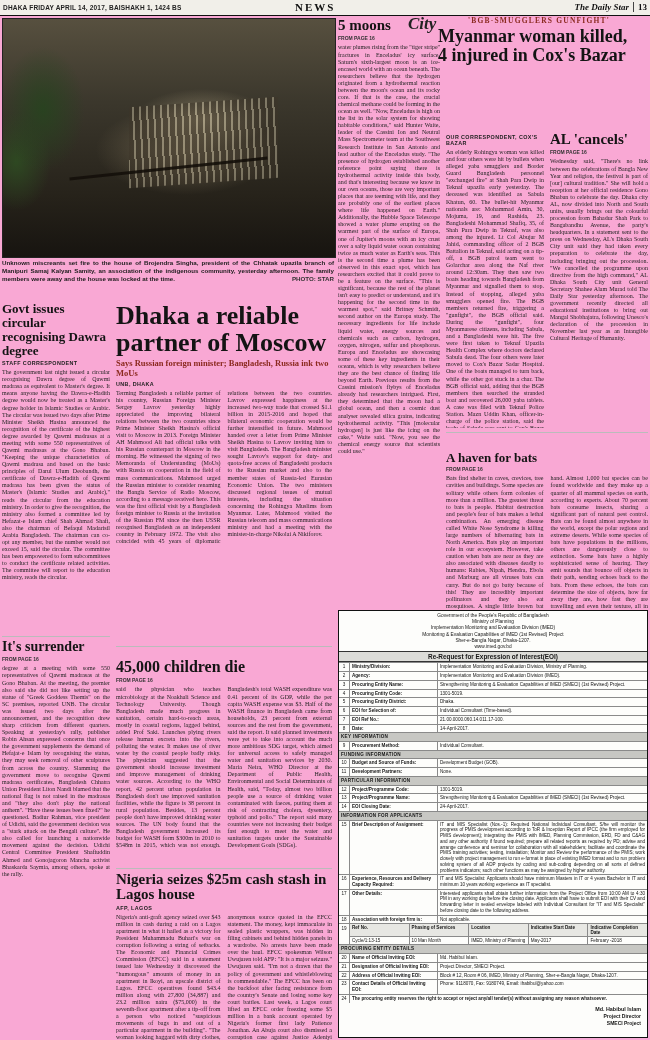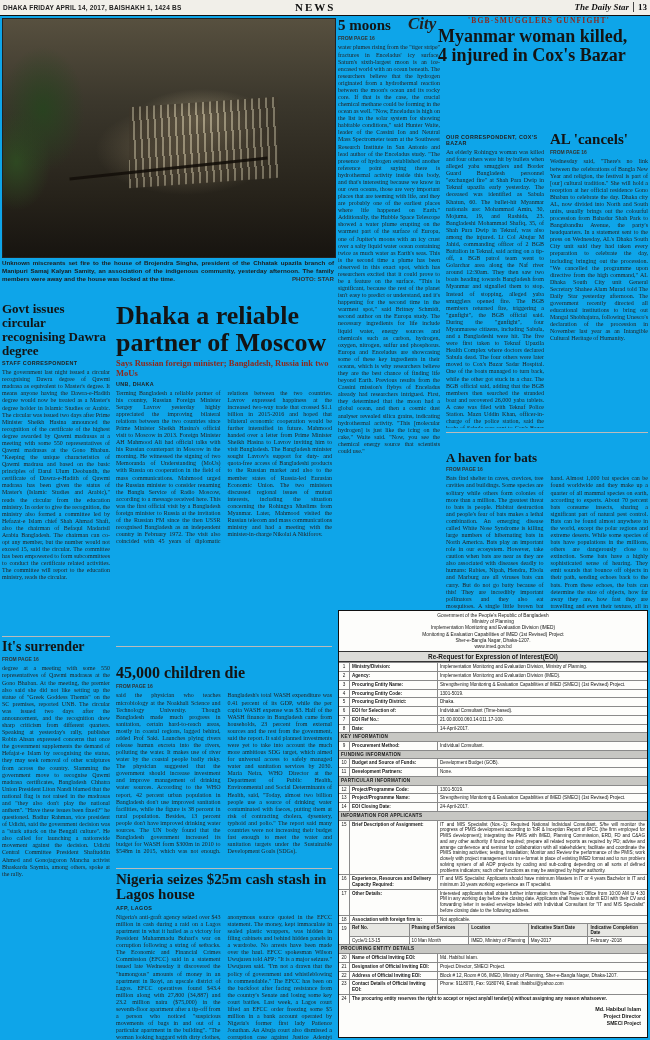--- a/index.html
+++ b/index.html
@@ -1,16 +1,16 @@
 <!DOCTYPE html>
 <html><head>
 <meta charset="utf-8">
 <style>
   html,body{margin:0;padding:0;background:#e9e7e2;}
-  #page{position:relative;width:650px;height:1040px;background:#0ea5e9;color:#1b1b1b;
+  #page{position:relative;width:650px;height:1040px;background:#f9a8d4;color:#1b1b1b;
         font-family:"Liberation Serif",serif;overflow:hidden;margin:0 auto;}
   
   #masthead{position:absolute;left:0;top:0;width:650px;height:15px;border-bottom:1.6px solid #111;background:#f1efe9;}
   #masthead .dateline{position:absolute;left:3px;top:4px;font-family:"Liberation Sans",sans-serif;font-size:6.5px;font-weight:bold;letter-spacing:.2px;color:#222;}
   #masthead .news{position:absolute;left:295px;top:1px;font-size:11px;font-weight:bold;letter-spacing:2px;color:#111;}
   #masthead .city{position:absolute;left:408px;top:14px;font-size:17px;font-style:italic;font-weight:bold;color:#222;}
   #masthead .paper{position:absolute;right:3px;top:2px;font-size:9px;font-weight:bold;font-style:italic;color:#111;}
   #masthead .paper .pg{font-style:normal;margin-left:4px;border-left:1px solid #444;padding-left:4px;}
   
   .art{position:absolute;overflow:hidden;}
@@ -46,21 +46,21 @@
   #a-al{left:550px;top:132px;width:98px;height:296px;}
   #a-al .hl{font-size:15px;}
   #a-bats{left:446px;top:432px;width:202px;height:172px;border-top:1px solid #bbb;padding-top:18px;}
   #a-bats .hl{font-size:13px;}
   #a-dawra{left:2px;top:302px;width:108px;height:328px;}
   #a-dawra .hl{font-size:13px;line-height:1.08;}
   #a-surrender{left:2px;top:636px;width:108px;height:402px;border-top:1px solid #bbb;padding-top:3px;}
   #a-surrender .hl{font-size:14px;}
   #a-moscow{left:116px;top:302px;width:216px;height:340px;}
   #a-moscow .hl{font-size:26px;line-height:1.04;}
-  #a-children{left:116px;top:646px;width:216px;height:218px;border-top:1px solid #bbb;padding-top:18px;}
+  #a-children{left:116px;top:646px;width:216px;height:218px;border-top:1px solid #bbb;padding-top:12px;}
   #a-children .hl{font-size:16px;}
   #a-nigeria{left:116px;top:868px;width:216px;height:170px;border-top:1px solid #bbb;padding-top:3px;}
   #a-nigeria .hl{font-size:15px;}
   
   #notice{position:absolute;left:338px;top:610px;width:310px;height:428px;border:1.6px solid #111;
     font-family:"Liberation Sans",sans-serif;font-size:4.6px;color:#161616;background:#fdfdfb;box-sizing:border-box;}
   #notice .nh{text-align:center;line-height:1.3;padding:2px 2px 1px 2px;}
   #notice .nh div{font-size:4.8px;}
   #notice .ntitle{text-align:center;font-weight:bold;font-size:6.4px;background:#dcdcd8;
     border-top:1px solid #333;border-bottom:1px solid #333;padding:1px 0;}

